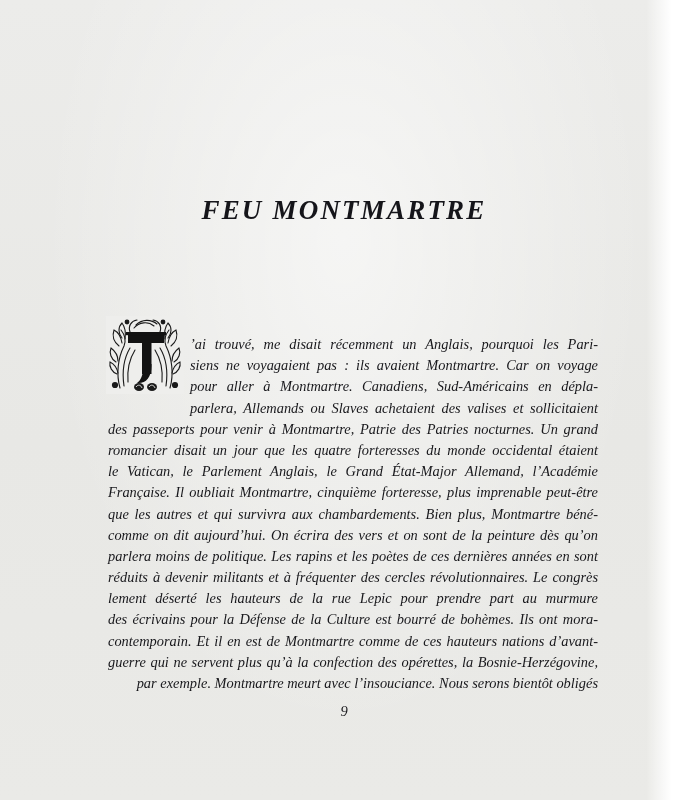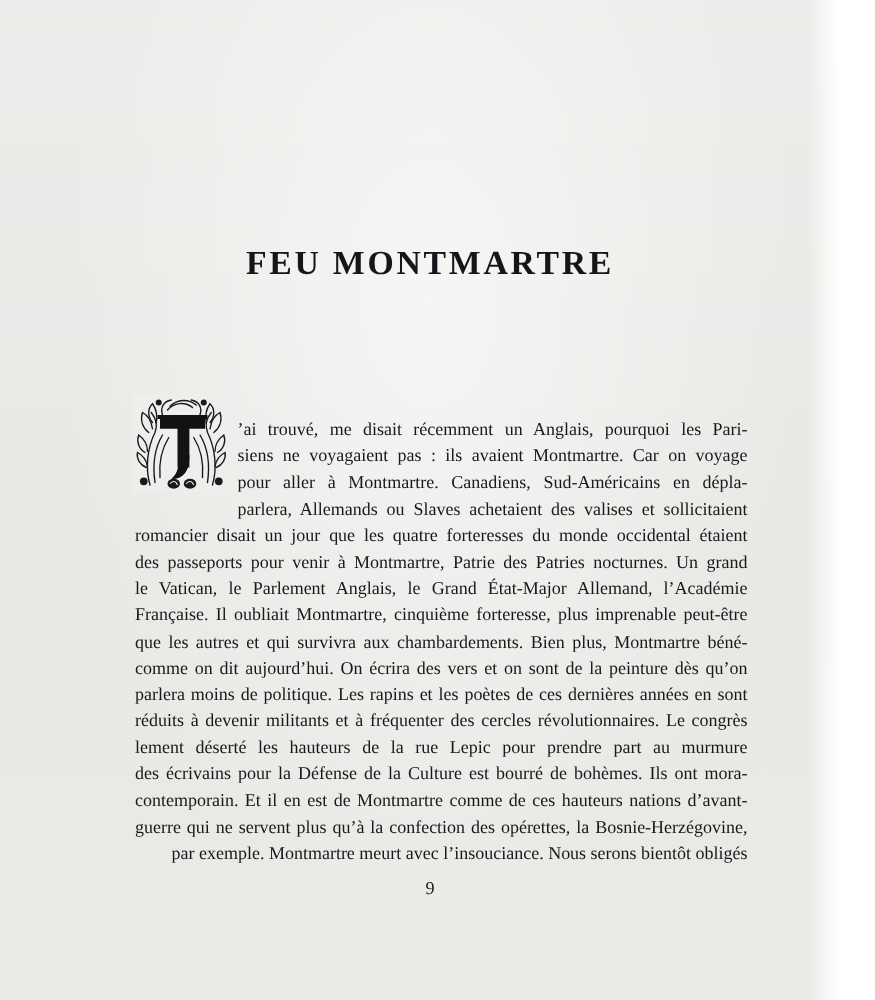--- a/index.html
+++ b/index.html
@@ -14,20 +14,21 @@
     overflow: hidden;
   }
 
   
   #page {
     position: relative;
     width: 688px;
     height: 800px;
     background: #fde047;
     box-sizing: border-box;
+    font-style: italic;
   }
   #page::before,
   #page::after {
     content: "";
     position: absolute;
     top: 0;
     bottom: 0;
     width: 42px;
     pointer-events: none;
   }
@@ -184,22 +185,22 @@
             <path d="M45.5 50 C45.5 62 39 68 31 67 C35 64 37 59 37 52 L37 48 L45.5 48 Z"></path>
             <rect x="20" y="16" width="40" height="3.2"></rect>
           </g>
         </svg>
       </div>
 
       <div class="tline just indent-cap">’ai trouvé, me disait récemment un Anglais, pourquoi les Pari-</div>
       <div class="tline just indent-cap">siens ne voyagaient pas : ils avaient Montmartre. Car on voyage</div>
       <div class="tline just indent-cap">pour aller à Montmartre. Canadiens, Sud-Américains en dépla-</div>
       <div class="tline just indent-cap">parlera, Allemands ou Slaves achetaient des valises et sollicitaient</div>
+      <div class="tline just">des passeports pour venir à Montmartre, Patrie des Patries nocturnes. Un grand</div>
       <div class="tline just">romancier disait un jour que les quatre forteresses du monde occidental étaient</div>
-      <div class="tline just">des passeports pour venir à Montmartre, Patrie des Patries nocturnes. Un grand</div>
       <div class="tline just">le Vatican, le Parlement Anglais, le Grand État-Major Allemand, l’Académie</div>
       <div class="tline just">Française. Il oubliait Montmartre, cinquième forteresse, plus imprenable peut-être</div>
       <div class="tline just">que les autres et qui survivra aux chambardements. Bien plus, Montmartre béné-</div>
       <div class="tline just">comme on dit aujourd’hui. On écrira des vers et on sont de la peinture dès qu’on</div>
       <div class="tline just">parlera moins de politique. Les rapins et les poètes de ces dernières années en sont</div>
       <div class="tline just">réduits à devenir militants et à fréquenter des cercles révolutionnaires. Le congrès</div>
       <div class="tline just">lement déserté les hauteurs de la rue Lepic pour prendre part au murmure</div>
       <div class="tline just">des écrivains pour la Défense de la Culture est bourré de bohèmes. Ils ont mora-</div>
       <div class="tline just">contemporain. Et il en est de Montmartre comme de ces hauteurs nations d’avant-</div>
       <div class="tline just">guerre qui ne servent plus qu’à la confection des opérettes, la Bosnie-Herzégovine,</div>

